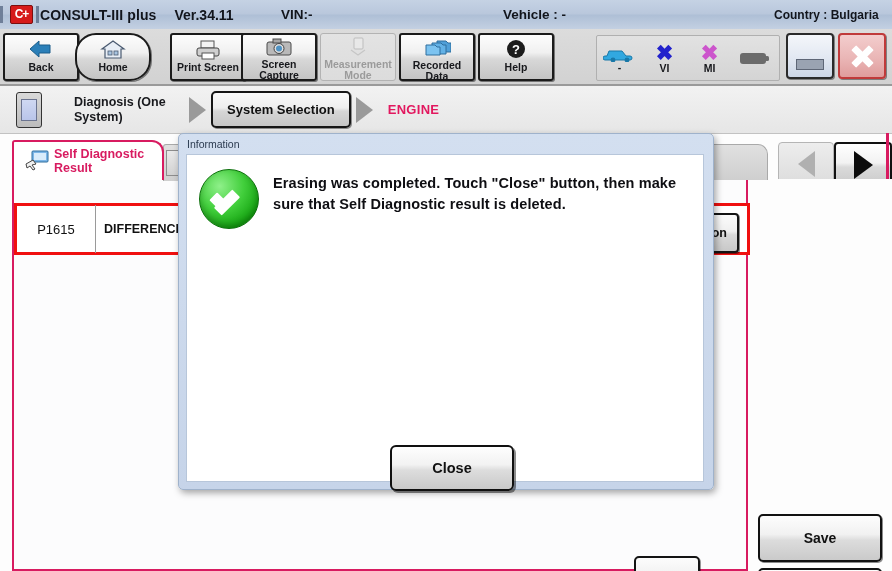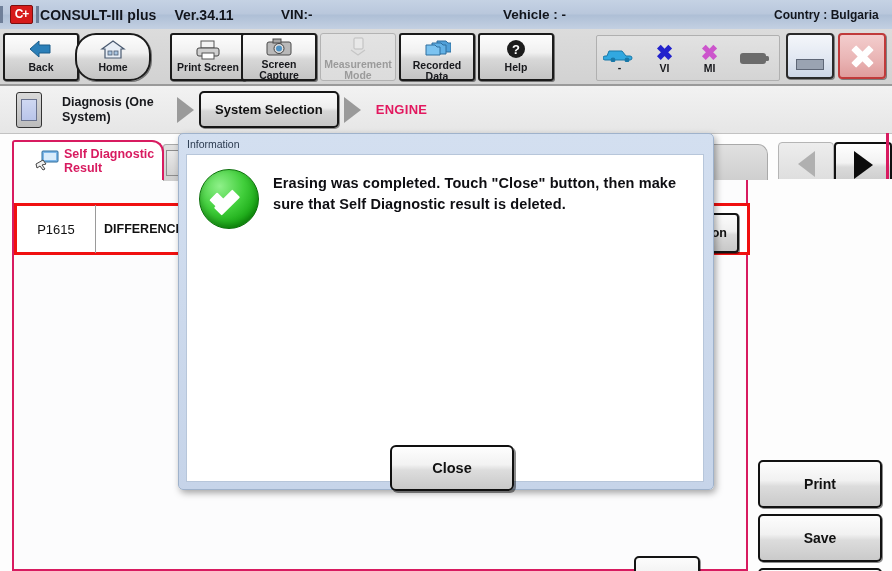--- a/index.html
+++ b/index.html
@@ -96,34 +96,34 @@
     position:absolute;left:0;top:86px;width:892px;height:47px;
     background:linear-gradient(to bottom,#f2f2f2,#e6e6e6);
     border-bottom:1px solid #c2c2c2;display:flex;align-items:center;
   }
   .bc-dev{
     margin-left:16px;width:24px;height:34px;border:1.5px solid #333;border-radius:3px;
     background:linear-gradient(to bottom,#d9d9d9,#bcbcbc);
     display:flex;align-items:center;justify-content:center;
   }
   .bc-dev-screen{width:14px;height:20px;background:linear-gradient(to bottom,#cfd8f2,#b9c5ea);border:1px solid #6b7490;}
-  .bc-text{font-size:12.5px;font-weight:bold;color:#18191d;margin-left:20px;line-height:15px;width:110px;}
+  .bc-text{font-size:12.5px;font-weight:bold;color:#18191d;margin-left:32px;line-height:15px;width:110px;}
   .bc-arrow{width:0;height:0;border-left:17px solid #9a9a9a;border-top:13px solid transparent;border-bottom:13px solid transparent;margin:0 5px;}
   .bc-chip{
     height:33px;padding:0 14px;border:2px solid #161616;border-radius:5px;
     background:linear-gradient(to bottom,#fafafa 0%,#eeeeee 45%,#d6d6d6 55%,#c6c6c6 100%);
     box-shadow:1px 1px 0 rgba(0,0,0,.4);
     display:flex;align-items:center;font-size:13px;font-weight:bold;color:#111;cursor:pointer;
   }
   .bc-engine{font-size:13px;font-weight:bold;color:#e2185f;margin-left:10px;letter-spacing:.3px;}
   .tab-active{
     position:absolute;left:12px;top:140px;width:152px;height:40px;
     background:#ffffff;border:2px solid #d81b60;border-bottom:none;
     border-radius:3px 12px 0 0;
-    display:flex;align-items:center;padding-left:20px;box-sizing:border-box;cursor:pointer;z-index:6;
+    display:flex;align-items:center;padding-left:10px;box-sizing:border-box;cursor:pointer;z-index:6;
   }
   .tab-active .tlab{font-size:12.5px;font-weight:bold;color:#d81b60;line-height:14px;margin-left:4px;}
   .tab-inactive{
     position:absolute;top:144px;height:36px;
     background:linear-gradient(to bottom,#e0e0e0,#cfcfcf);
     border:1px solid #a9a9a9;border-bottom:none;border-radius:3px 10px 0 0;
     display:flex;align-items:center;justify-content:center;cursor:pointer;z-index:4;
     font-size:12.5px;font-weight:bold;color:#1b1b1b;overflow:hidden;
   }
   #tab2{left:163px;width:90px;}
@@ -401,21 +401,20 @@
   <div class="dtc-row">
     <div class="dtc-code">P1615</div>
     <div class="dtc-sep"></div>
     <div class="dtc-desc">DIFFERENCE OF</div>
     <div class="dtc-btn">tion</div>
   </div>
 
   <div class="bottom-btn"></div>
 
   <div class="side-rail">
-    <div class="side-btn" id="side-print">Print</div>
     <div class="side-btn" id="side-save">Save</div>
     <div class="side-btn" id="side-third"></div>
   </div>
   <div class="rail-line"></div>
 
   <div class="dialog">
     <div class="dlg-title">Information</div>
     <div class="dlg-body">
       <div class="dlg-msg-wrap">
         <div class="check-icon"></div>

